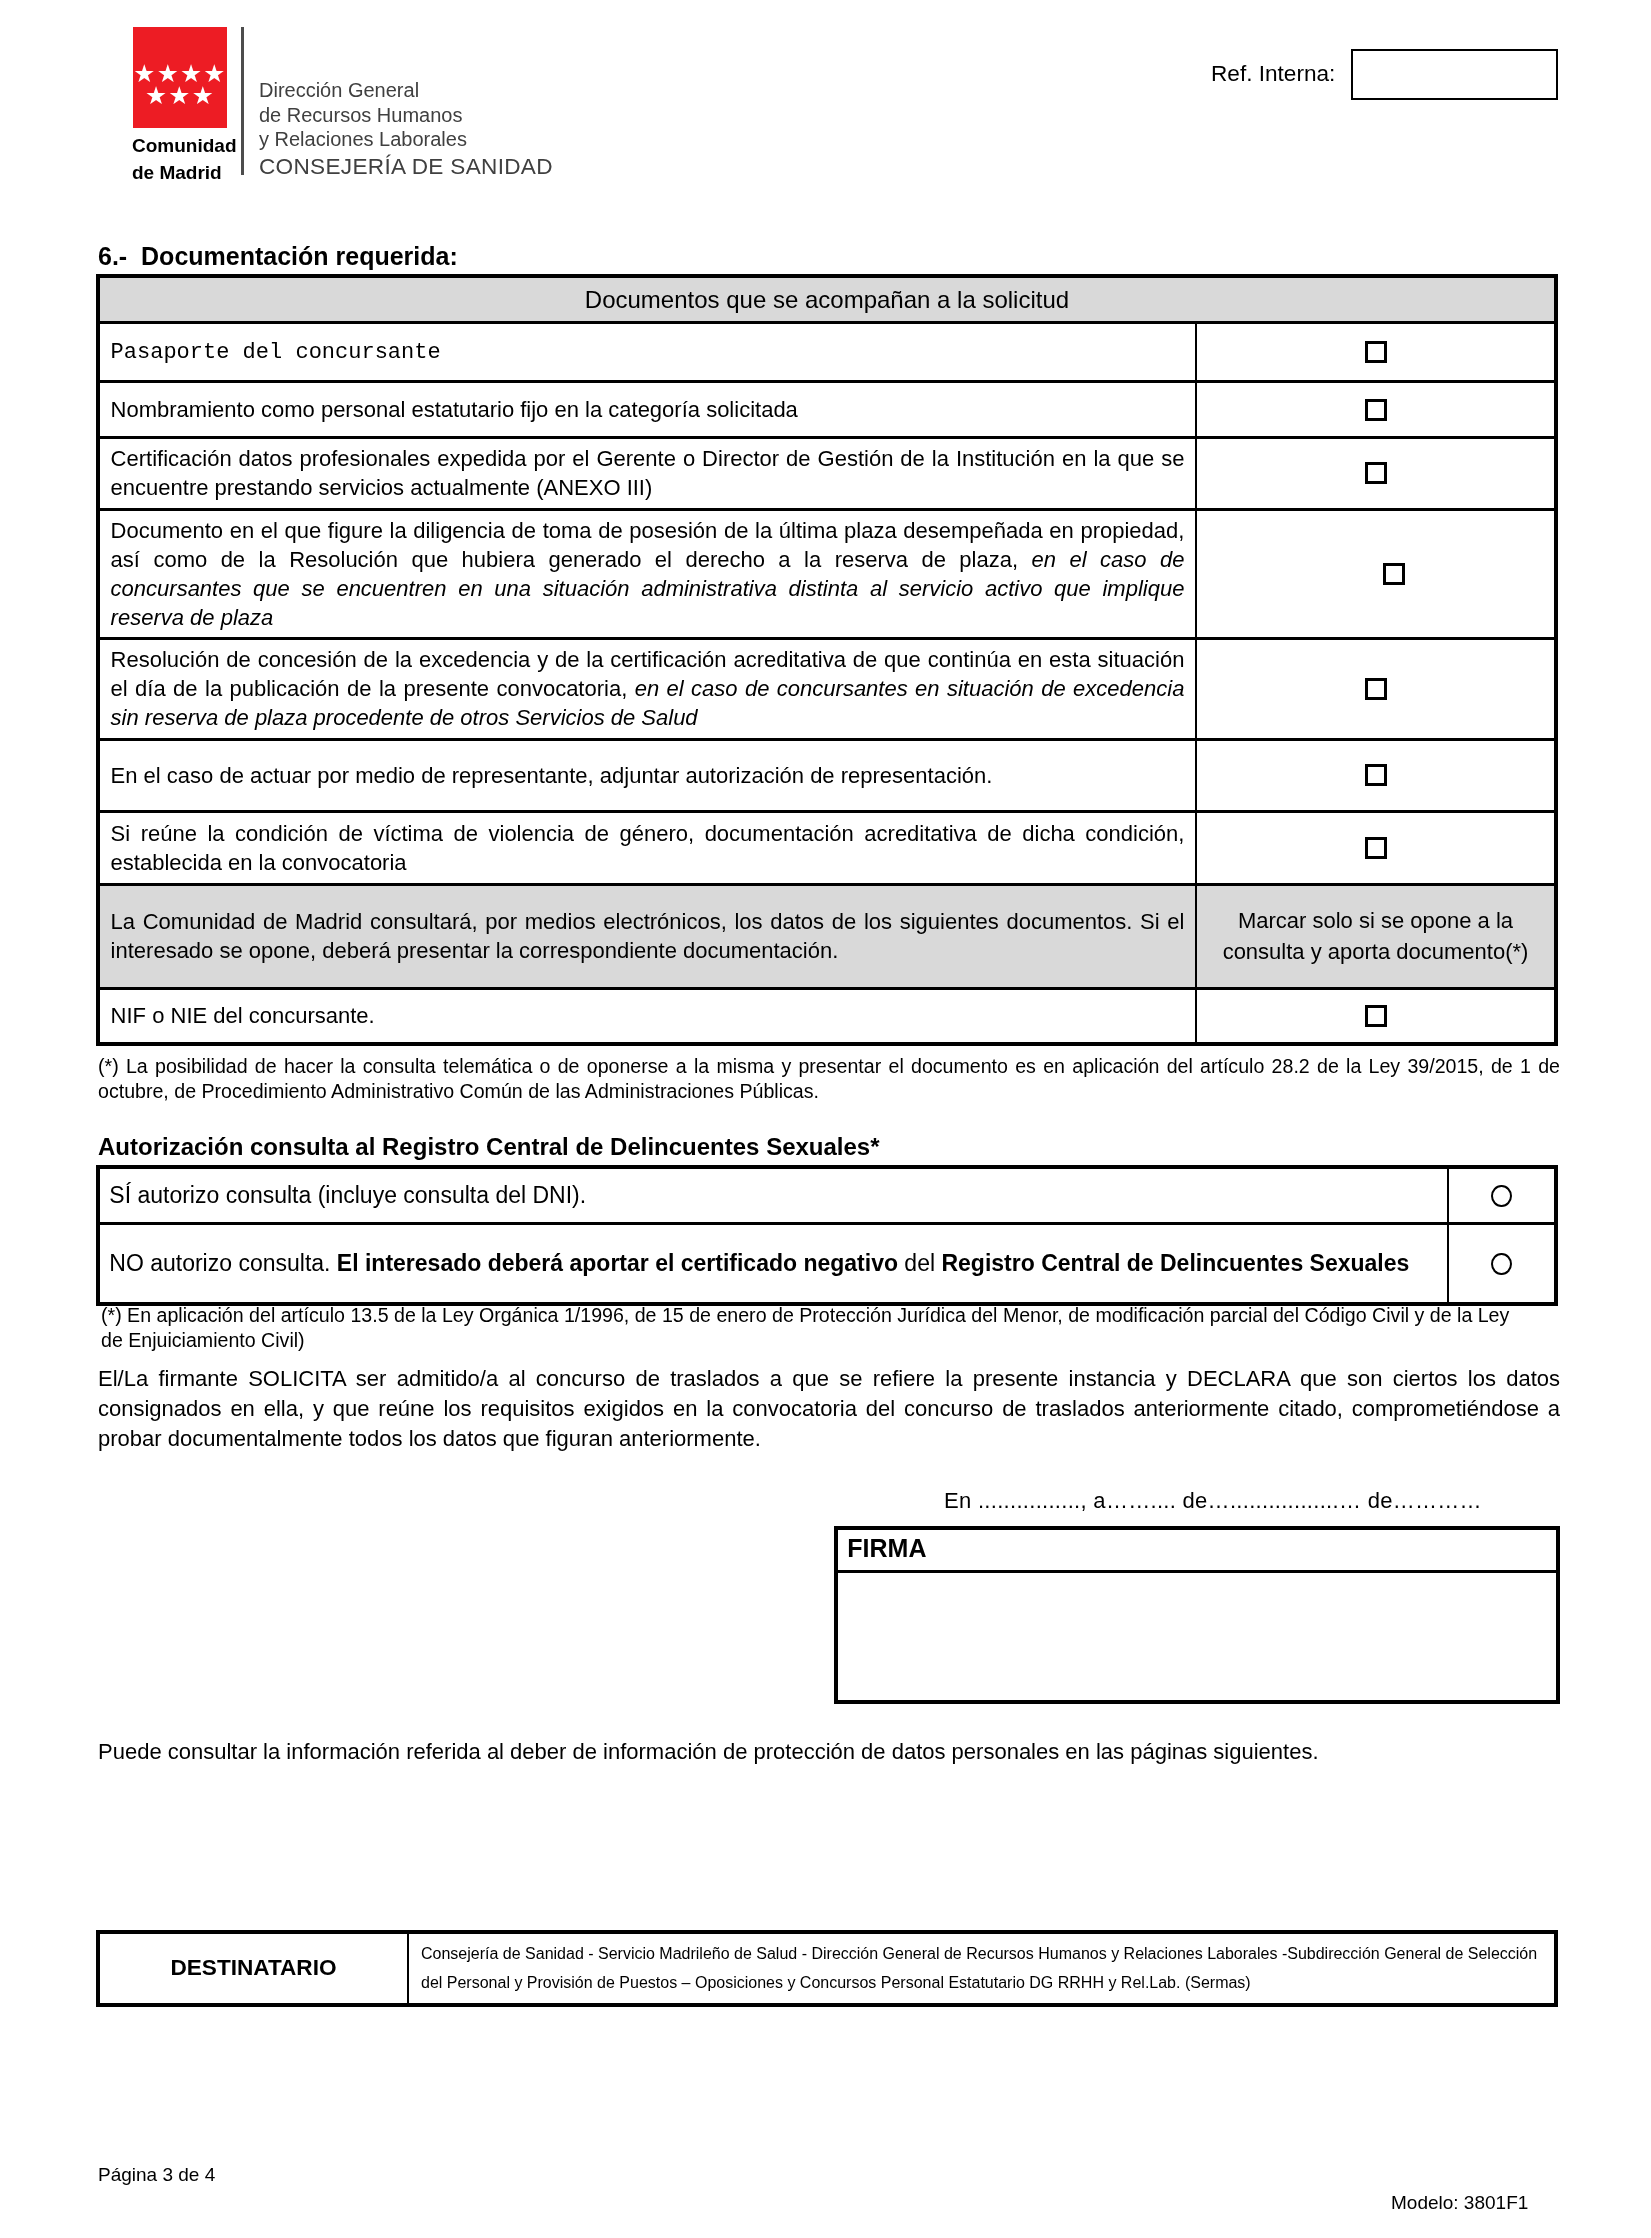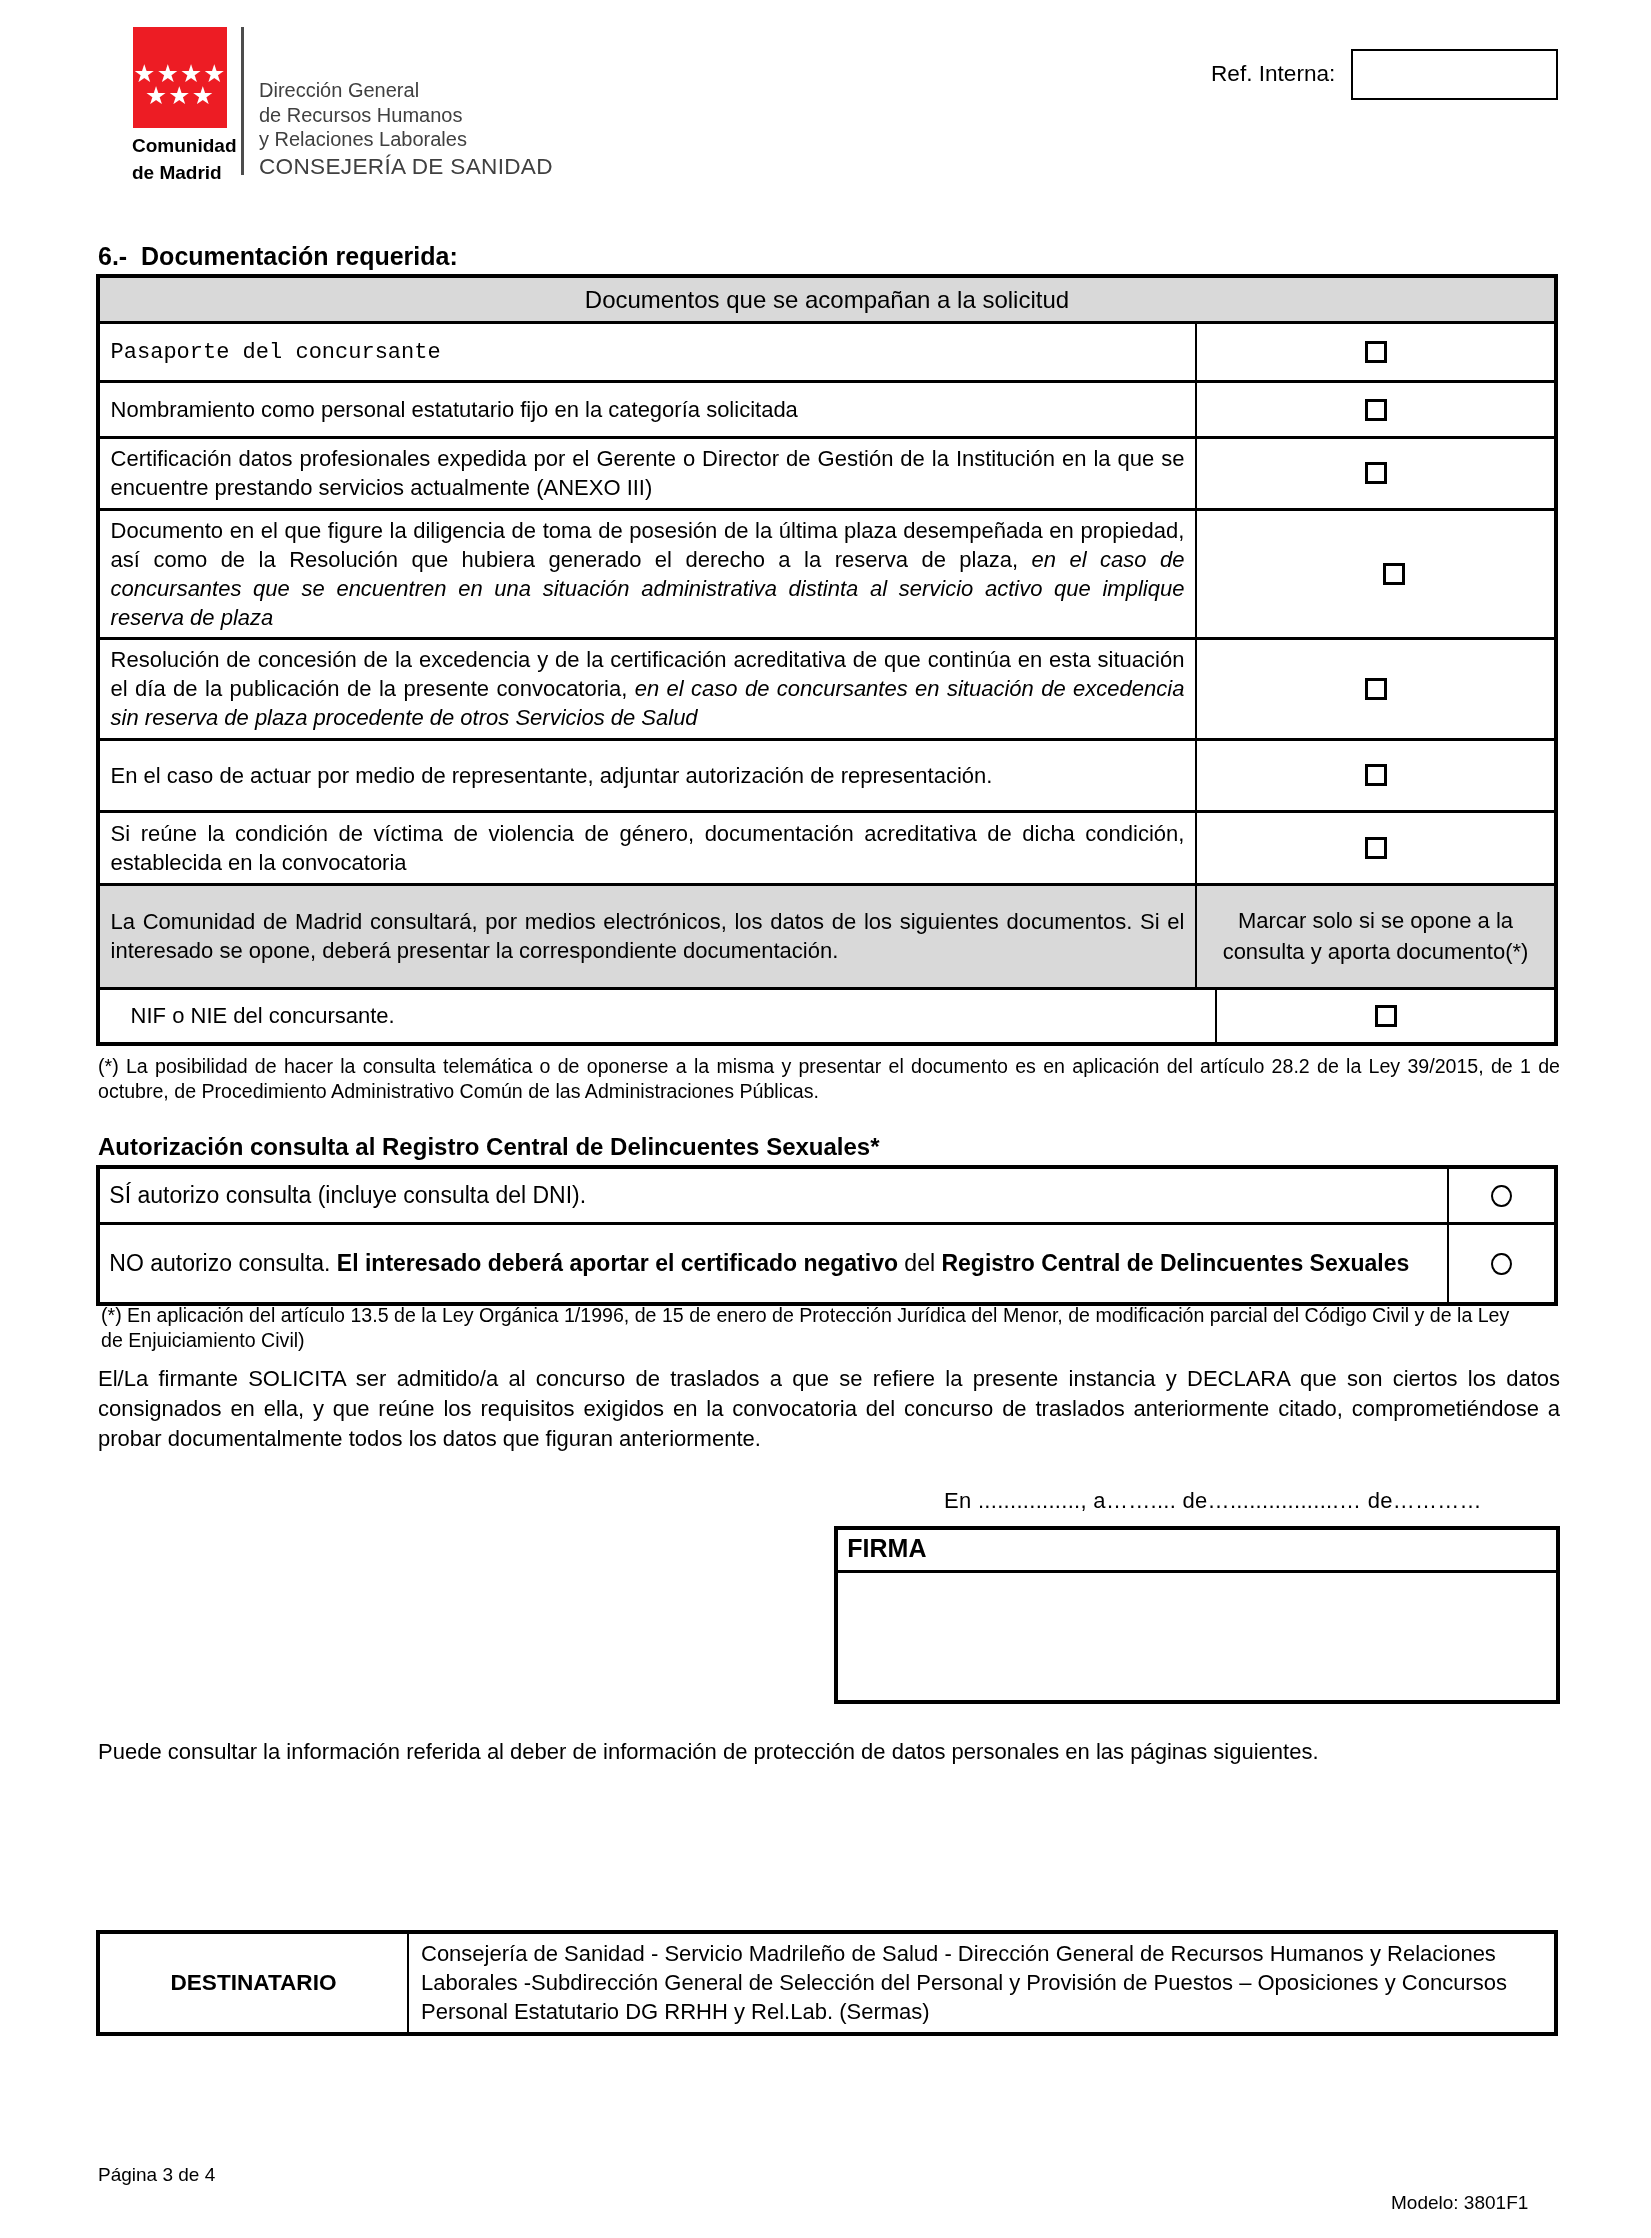--- a/index.html
+++ b/index.html
@@ -30,21 +30,21 @@
   .tcell-text .txt{width:100%;font-size:22px;line-height:29px;text-align:justify;}
   .tcell-check{flex:1;display:flex;align-items:center;justify-content:center;padding:4px;}
   .it{font-style:italic;}
   .b{font-weight:bold;}
   .shaded{background:#d9d9d9;}
   .consult-head{font-size:22px;line-height:31px;text-align:center;}
   .cbx{display:inline-block;width:16px;height:16px;border:3.3px solid #000;background:#fff;}
   .rad{display:inline-block;width:16.6px;height:18px;border:2px solid #000;border-radius:50%;background:#fff;}.mh84{min-height:56px;font-family:Liberation Mono, monospace;}.mh80{min-height:53px;}
   .mh92{min-height:61px;}.mh170{min-height:113px;gap:37px;}.mh90{min-height:60px;}
   .mh132{min-height:88px;}.mh104{min-height:69px;}.mh106{min-height:70px;}
-  .mh152{min-height:101px;}.mh78{min-height:52px;padding-left:20px;}
+  .mh152{min-height:101px;}.mh78{min-height:52px;}
   
   .fnote{position:absolute;font-size:19.6px;line-height:25px;text-align:justify;}
   .fnote1{left:98px;top:1054px;width:1462px;}
   .fnote2{left:101px;top:1303px;width:1409px;text-align:left;}
   
   .auth-title{position:absolute;left:98px;top:1133px;font-size:24px;font-weight:bold;}
   .auth-table{position:absolute;left:96px;top:1165px;width:1462px;border:4px solid #000;box-sizing:border-box;background:#fff;}
   .arow{display:flex;}
   .arow + .arow{border-top:3.3px solid #000;}
   .acell-text{width:1349px;box-sizing:border-box;border-right:2px solid #000;display:flex;align-items:center;padding:4px 9.3px;}
@@ -54,21 +54,21 @@
   
   .declaration{position:absolute;left:98px;top:1364px;width:1462px;font-size:22px;line-height:30px;text-align:justify;}
   .date-line{position:absolute;left:944px;top:1488px;font-size:22px;letter-spacing:0.3px;}
   .firma-box{position:absolute;left:834px;top:1526px;width:726px;height:178px;border:4px solid #000;box-sizing:border-box;background:#fff;}
   .firma-head{font-size:25px;font-weight:bold;padding:4px 9.3px;border-bottom:3.3px solid #000;min-height:32px;}
   .firma-body{width:100%;height:130px;}
   .privacy{position:absolute;left:98px;top:1739px;font-size:22px;}
   
   .dest-table{position:absolute;left:96px;top:1930px;width:1462px;border:4px solid #000;box-sizing:border-box;display:flex;background:#fff;}
   .dest-label{width:309px;box-sizing:border-box;border-right:2.7px solid #000;display:flex;align-items:center;justify-content:center;font-size:22.6px;font-weight:bold;}
-  .dest-value{flex:1;padding:5.3px 12px;font-size:22px;line-height:29px;}
+  .dest-value{flex:1;padding:5.3px 12px;font-size:16px;line-height:29px;}
   
   .pg-num{position:absolute;left:98px;top:2164px;font-size:19px;}
   .model{position:absolute;left:1391px;top:2192px;font-size:19px;}
 </style>
 </head>
 <body>
 
 <div class="page">
 
   <div class="flag" style="background:#ed1c24;">

